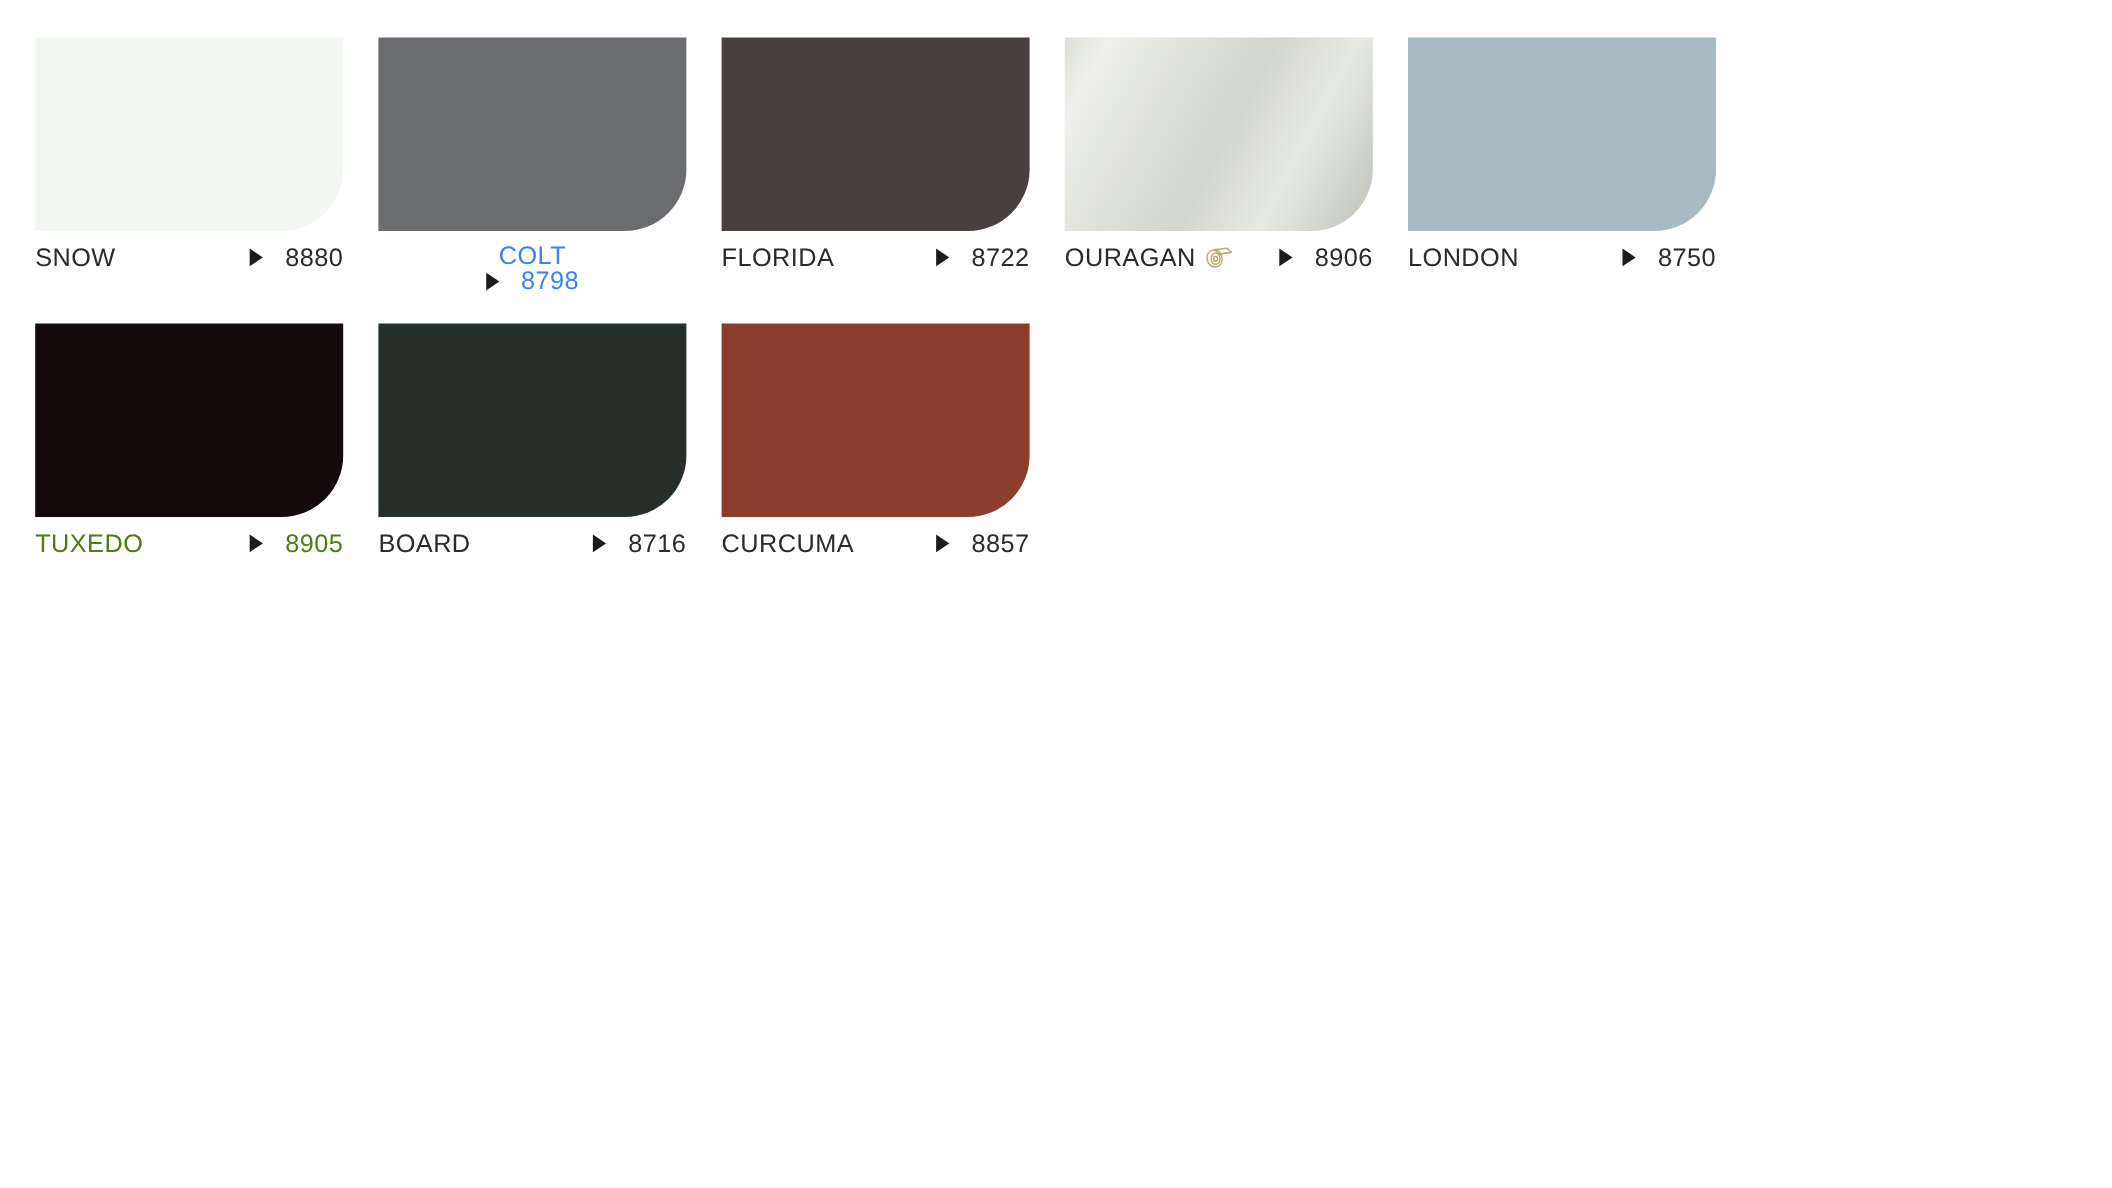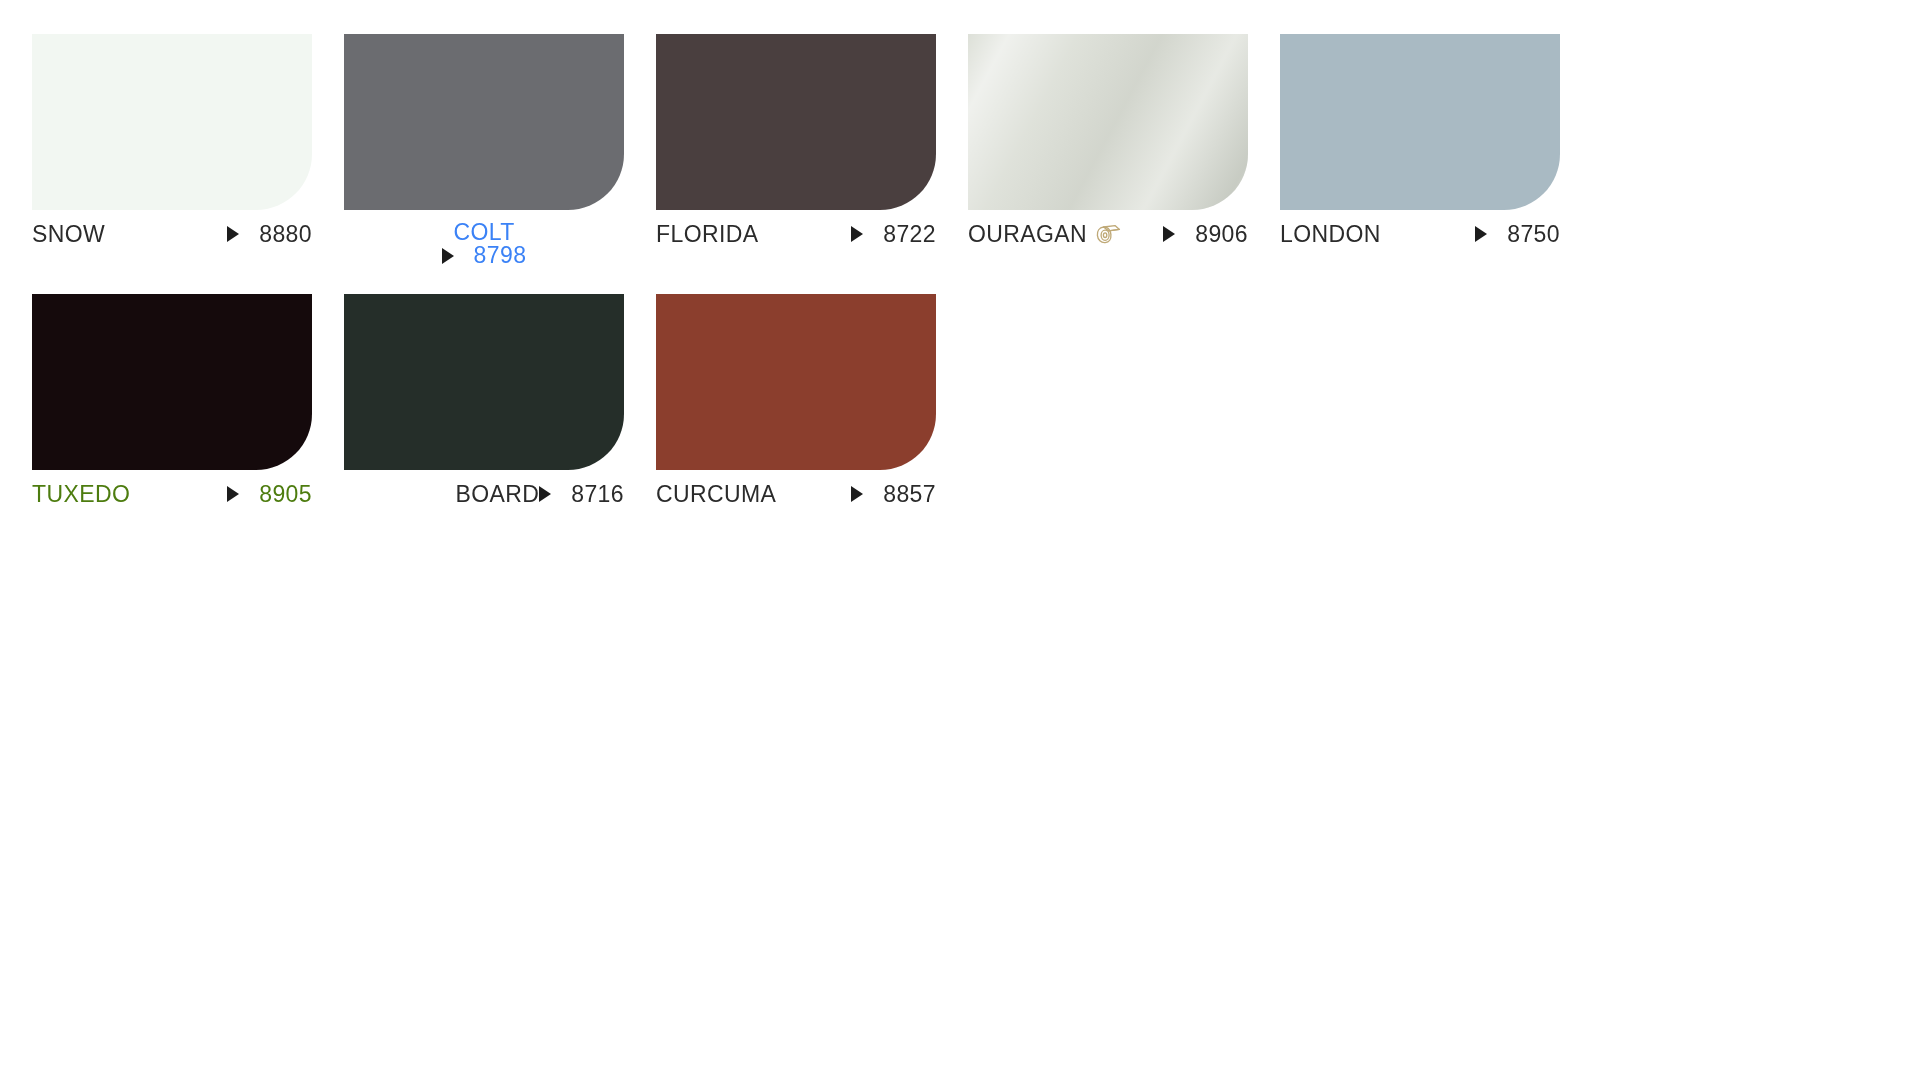--- a/index.html
+++ b/index.html
@@ -166,21 +166,21 @@
             <span class="swatch-name">TUXEDO</span>
           </div>
           <span class="swatch-code">
             <span class="caret" style="border-left-color: rgb(28, 28, 28);"></span>
             <span>8905</span>
           </span>
         </div>
       </div>
       <div class="swatch-cell">
         <div class="swatch-chip" style="background: rgb(37, 46, 41);"></div>
-        <div class="swatch-label" style="color: rgb(43, 43, 43); justify-content: flex-end;">
+        <div class="swatch-label" style="color: rgb(43, 43, 43);">
           <div class="label-left">
             <span class="swatch-name">BOARD</span>
           </div>
           <span class="swatch-code">
             <span class="caret" style="border-left-color: rgb(28, 28, 28);"></span>
             <span>8716</span>
           </span>
         </div>
       </div>
       <div class="swatch-cell">

